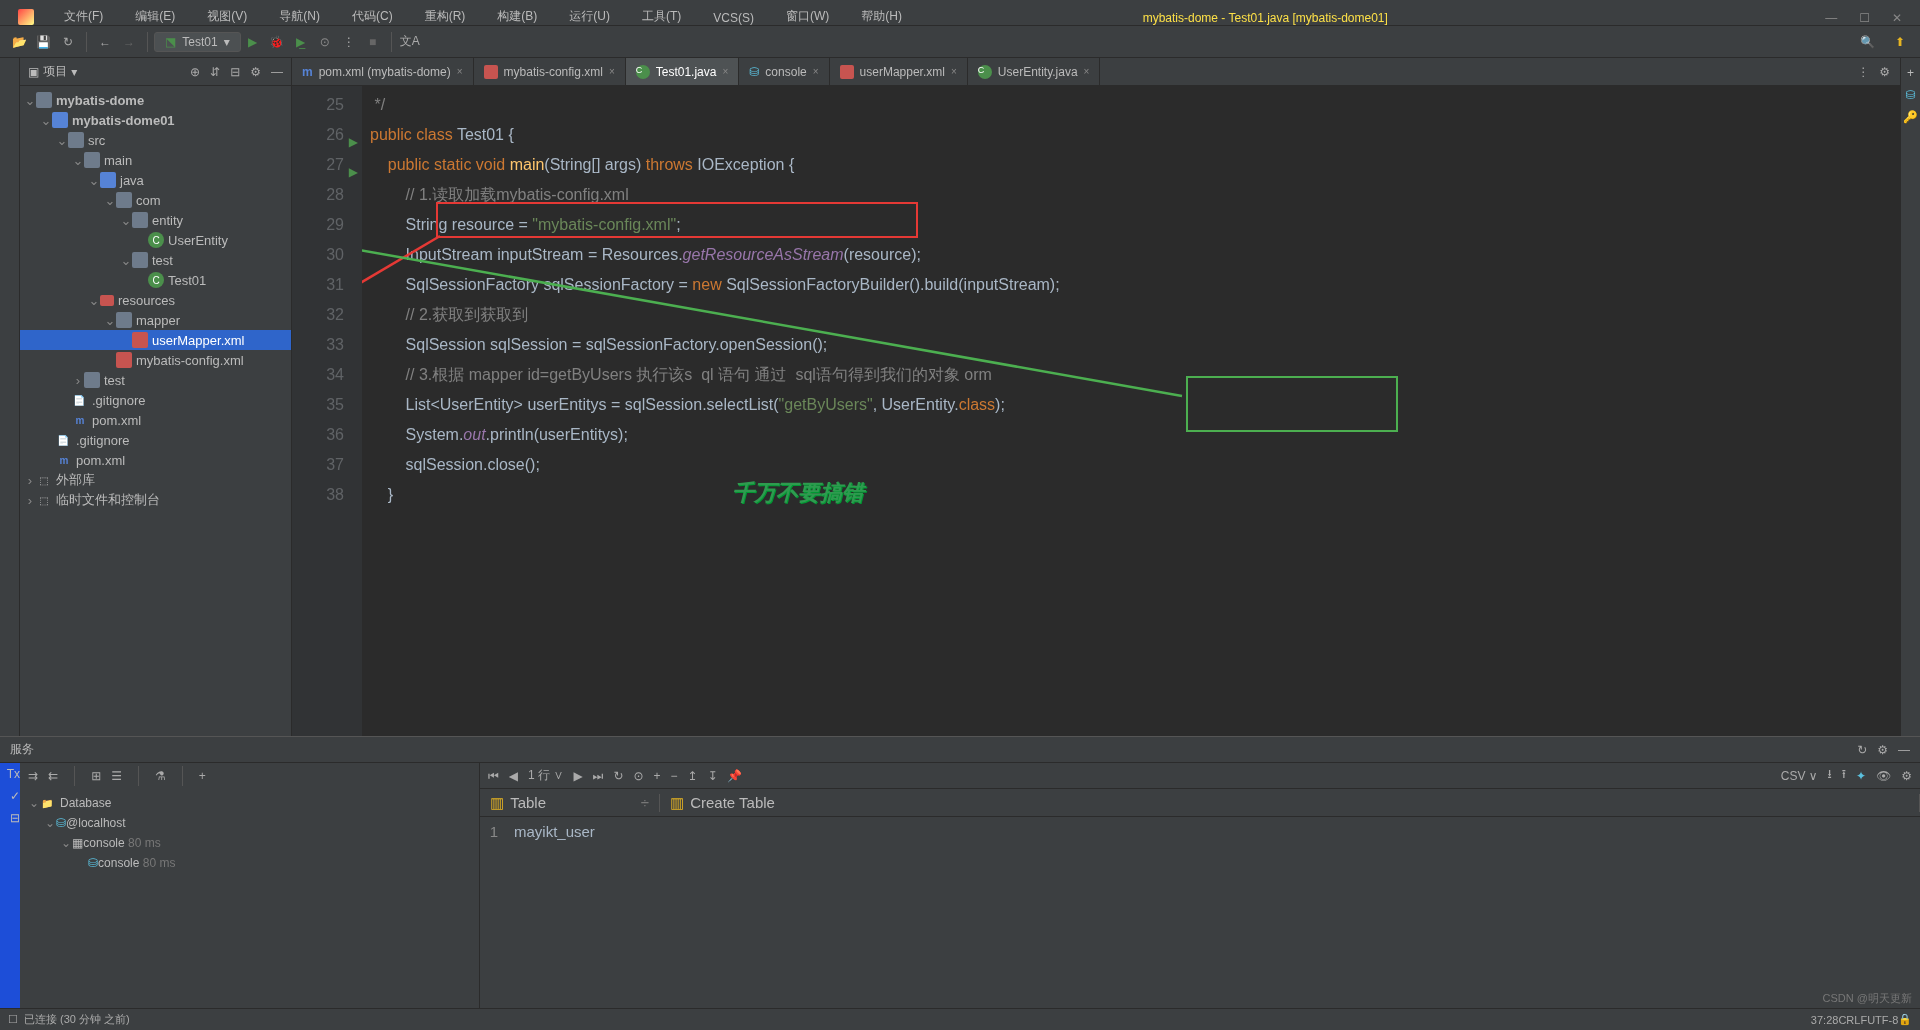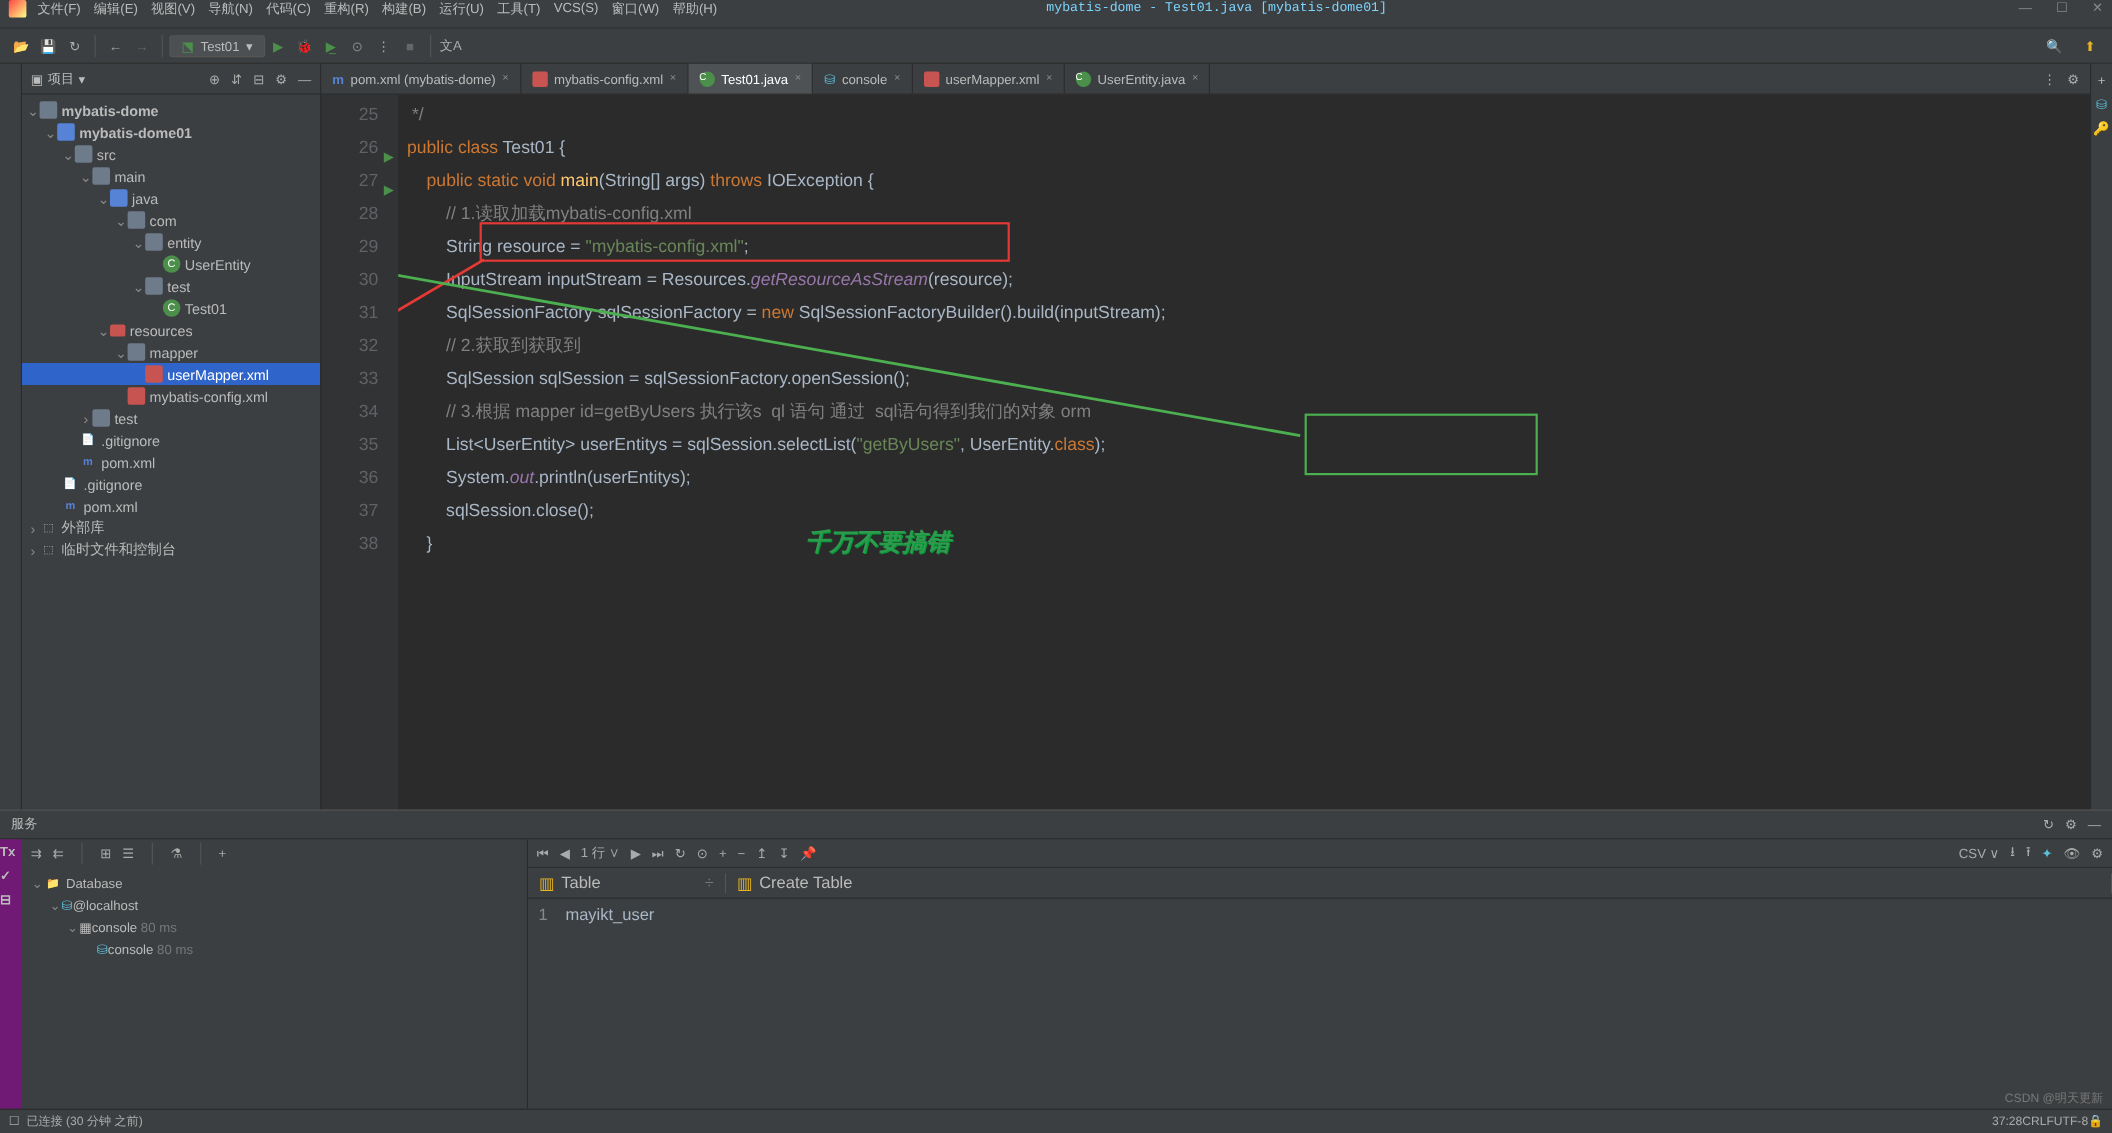--- a/index.html
+++ b/index.html
@@ -1,20 +1,20 @@
 <!DOCTYPE html>
 <html><head>
 <meta charset="utf-8">
 <style>
 * { margin:0; padding:0; box-sizing:border-box; font-family:"Microsoft YaHei",sans-serif; }
 body { background:#2b2b2b; color:#bbb; font-size:12px; overflow:hidden; width:1920px; height:1030px; position:relative; }
-.menubar { height:26px; background:#3c3f41; display:flex; align-items:flex-start; padding:0 8px; border-bottom:1px solid #2b2b2b; }
+.menubar { height:26px; background:#3c3f41; display:flex; align-items:flex-end; padding:0 18px; border-bottom:1px solid #2b2b2b;gap:20px; }
 .menubar .logo { width:16px; height:16px; background:linear-gradient(135deg,#f44,#ff8); border-radius:2px; margin-right:10px; }
 .menubar .mi { margin-right:12px; color:#bbb; cursor:pointer; }
-.menubar .title { margin-left:auto; margin-right:auto; color:#7dd3fc;font-family:Liberation Mono, monospace; }
+.menubar .title { margin-left:auto; margin-right:auto; color:#fde047; }
 .winbtns { margin-left:auto; display:flex; gap:22px; color:#888; }
 .toolbar { height:32px; background:#3c3f41; display:flex; align-items:center; padding:0 8px; border-bottom:1px solid #2b2b2b; }
 .tbtn { width:24px; height:24px; display:flex; align-items:center; justify-content:center; color:#aaa; cursor:pointer; }
 .sep { width:1px; height:20px; background:#555; margin:0 6px; }
 .runconfig { background:#4c5052; border:1px solid #555; padding:2px 10px; border-radius:3px; display:flex; align-items:center; gap:6px; }
 .toolbar-right { margin-left:auto; display:flex; gap:8px; align-items:center; }
 .body { display:flex; height:calc(100% - 26px - 32px - 22px); }
 .left-gutter { width:20px; background:#3c3f41; border-right:1px solid #2b2b2b; }
 .right-gutter { width:20px; background:#3c3f41; border-left:1px solid #2b2b2b; position:absolute; right:0; top:58px; bottom:22px; display:flex; flex-direction:column; align-items:center; padding-top:8px; gap:8px; }
 .project-panel { width:272px; background:#3c3f41; border-right:1px solid #2b2b2b; display:flex; flex-direction:column; }
@@ -48,21 +48,21 @@
 .anno-text { position:absolute; color:#2e9b4f; font-family:"STKaiti",cursive; font-size:22px; font-weight:bold; font-style:italic; text-shadow:1px 1px 0 #093; }
 .svg-arrows { position:absolute; top:0; left:0; pointer-events:none; }
 .err-stripe { width:12px; background:#3c3f41; position:relative; }
 .err-stripe .ok { position:absolute; top:4px; right:2px; color:#4b8f4b; font-size:11px; }
 .bottom-panel { position:absolute; left:0; right:0; bottom:22px; height:272px; background:#3c3f41; border-top:1px solid #555; display:flex; flex-direction:column; }
 .bp-header { height:26px; display:flex; align-items:center; padding:0 10px; border-bottom:1px solid #2b2b2b; }
 .bp-header .tools { margin-left:auto; display:flex; gap:10px; color:#aaa; }
 .bp-toolbar { height:26px; display:flex; align-items:center; padding:0 8px; gap:10px; color:#aaa; }
 .bp-body { flex:1; display:flex; }
 .bp-left { width:480px; border-right:1px solid #2b2b2b; display:flex; }
-.bp-lg { width:20px; background:#701a75; display:flex; flex-direction:column; align-items:flex-start; padding-top:4px; gap:8px;font-weight:bold; }
+.bp-lg { width:20px; background:#1d4ed8; display:flex; flex-direction:column; align-items:flex-end; padding-top:4px; gap:8px; }
 .bp-tree { flex:1; padding:4px; }
 .bp-right { flex:1; display:flex; flex-direction:column; }
 .bpr-tabs { height:26px; display:flex; align-items:center; padding:0 8px; gap:16px; border-bottom:1px solid #2b2b2b; }
 .bpr-tb { height:26px; display:flex; align-items:center; padding:0 8px; gap:10px; color:#aaa; border-bottom:1px solid #2b2b2b; }
 .bpr-tb .right { margin-left:auto; display:flex; gap:10px; align-items:center; }
 .bpr-grid { flex:1; font-family:Consolas,monospace; font-size:15px; }
 .bpr-head { display:flex; height:28px; align-items:center; background:#3c3f41; border-bottom:1px solid #2b2b2b; }
 .bpr-head .col { padding:0 10px; color:#bbb; border-right:1px solid #555; display:flex; align-items:center; gap:6px; }
 .bpr-row { display:flex; height:28px; align-items:center; }
 .bpr-row .c0 { width:24px; text-align:right; color:#888; padding-right:6px; }

